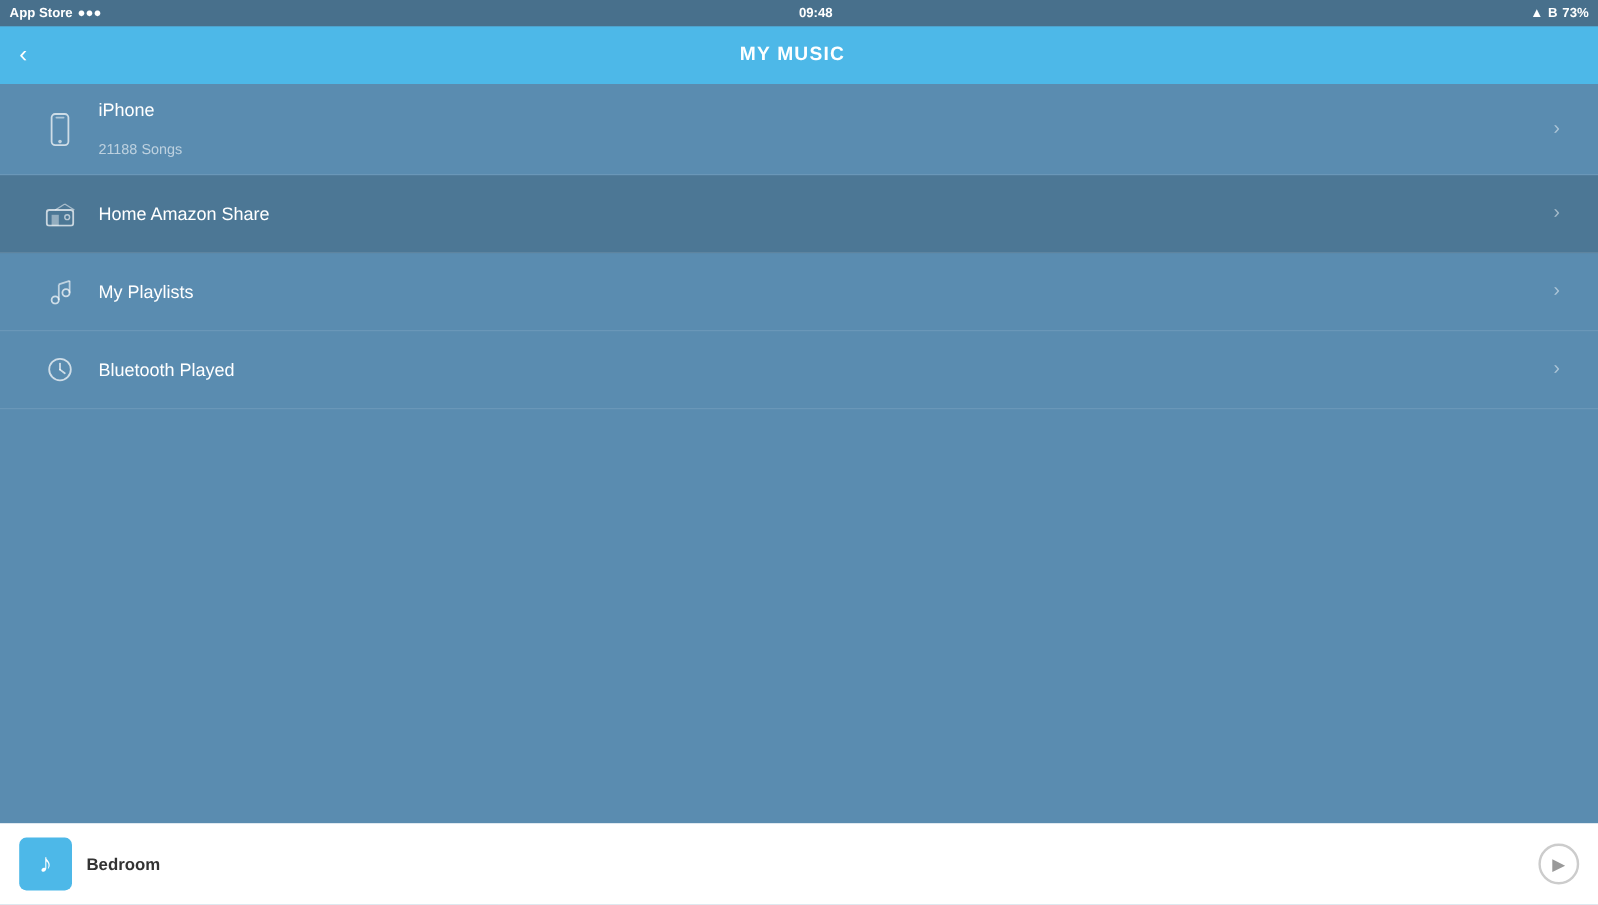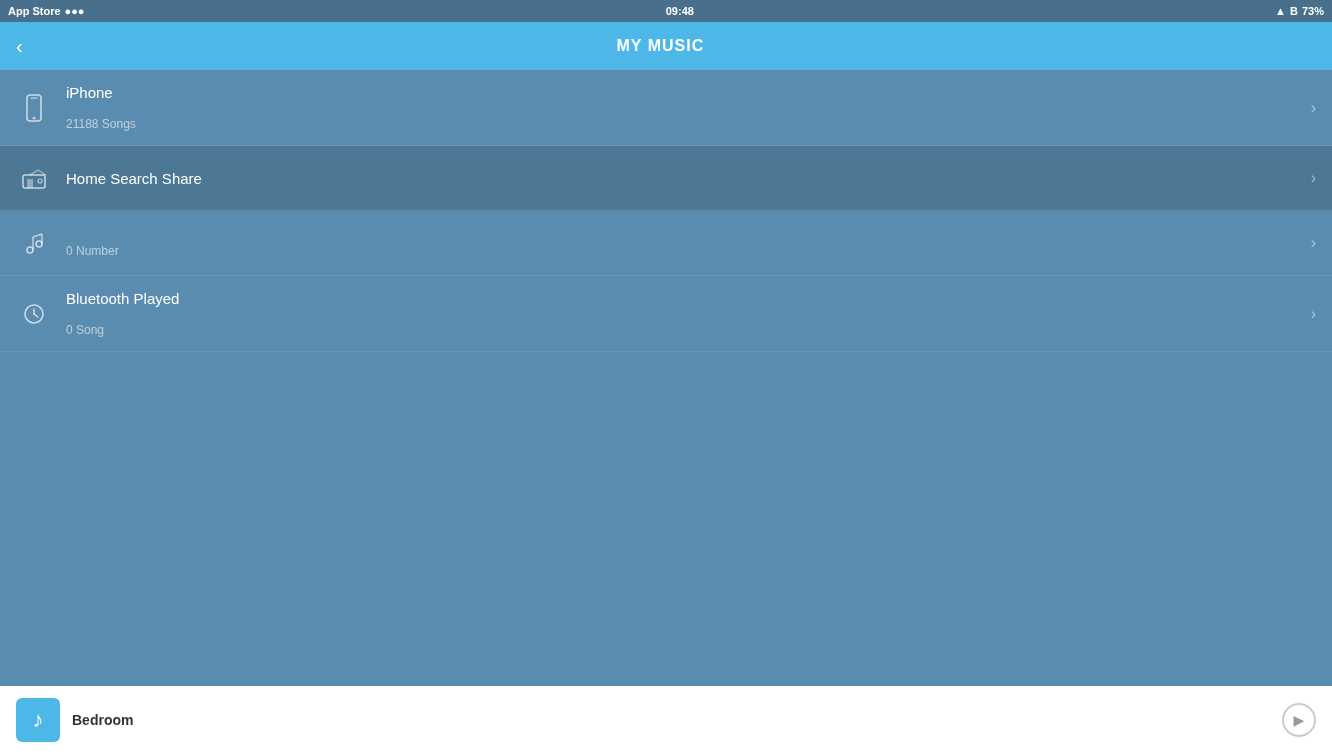--- a/index.html
+++ b/index.html
@@ -320,21 +320,21 @@
     }
 
     .my-music-list {
       flex: 1;
       background: #5a8cb0;
     }
 
     .music-item {
       display: flex;
       align-items: center;
-      padding: 14px 16px;
+      padding: 14px 32px;
       border-bottom: 1px solid rgba(255,255,255,0.1);
       cursor: pointer;
     }
 
     .music-item-icon {
       width: 36px;
       height: 36px;
       display: flex;
       align-items: center;
       justify-content: center;
@@ -710,52 +710,51 @@
       <div class="music-item-icon">
         <svg width="26" height="22" viewBox="0 0 26 22" fill="none">
             <rect x="2" y="8" width="22" height="13" rx="2" stroke="rgba(255,255,255,0.7)" stroke-width="1.5"></rect>
             <rect x="6" y="12" width="6" height="9" fill="rgba(255,255,255,0.4)"></rect>
             <circle cx="19" cy="14" r="2" stroke="rgba(255,255,255,0.6)" stroke-width="1.2"></circle>
             <line x1="17" y1="3" x2="9" y2="8" stroke="rgba(255,255,255,0.5)" stroke-width="1.2"></line>
             <line x1="17" y1="3" x2="25" y2="8" stroke="rgba(255,255,255,0.5)" stroke-width="1.2"></line>
           </svg>
       </div>
       <div class="music-item-info">
-        <div class="music-item-title">Home Search Share</div>
+        <div class="music-item-title">Home Amazon Share</div>
       </div>
       <span class="music-item-chevron">›</span>
     </div>
 
     <div class="music-item">
       <div class="music-item-icon">
         <svg width="24" height="22" viewBox="0 0 24 22" fill="none">
             <circle cx="8" cy="18" r="3" stroke="rgba(255,255,255,0.7)" stroke-width="1.5"></circle>
             <line x1="11" y1="18" x2="11" y2="5" stroke="rgba(255,255,255,0.6)" stroke-width="1.5"></line>
             <line x1="11" y1="5" x2="20" y2="2" stroke="rgba(255,255,255,0.6)" stroke-width="1.5"></line>
             <line x1="20" y1="2" x2="20" y2="12" stroke="rgba(255,255,255,0.6)" stroke-width="1.5"></line>
             <circle cx="17" cy="12" r="3" stroke="rgba(255,255,255,0.7)" stroke-width="1.5"></circle>
           </svg>
       </div>
       <div class="music-item-info">
-        <div class="music-item-sub">0 Number</div>
+        <div class="music-item-title">My Playlists</div>
       </div>
       <span class="music-item-chevron">›</span>
     </div>
 
     <div class="music-item">
       <div class="music-item-icon">
         <svg width="24" height="24" viewBox="0 0 24 24" fill="none">
             <circle cx="12" cy="12" r="9" stroke="rgba(255,255,255,0.7)" stroke-width="1.5"></circle>
             <line x1="12" y1="7" x2="12" y2="12" stroke="rgba(255,255,255,0.7)" stroke-width="1.5" stroke-linecap="round"></line>
             <line x1="12" y1="12" x2="16" y2="15" stroke="rgba(255,255,255,0.7)" stroke-width="1.5" stroke-linecap="round"></line>
           </svg>
       </div>
       <div class="music-item-info">
         <div class="music-item-title">Bluetooth Played</div>
-        <div class="music-item-sub">0 Song</div>
       </div>
       <span class="music-item-chevron">›</span>
     </div>
   </div>
 
   <div class="now-playing-bar">
     <div class="np-album">
       <span>♪</span>
     </div>
     <div class="np-info">

